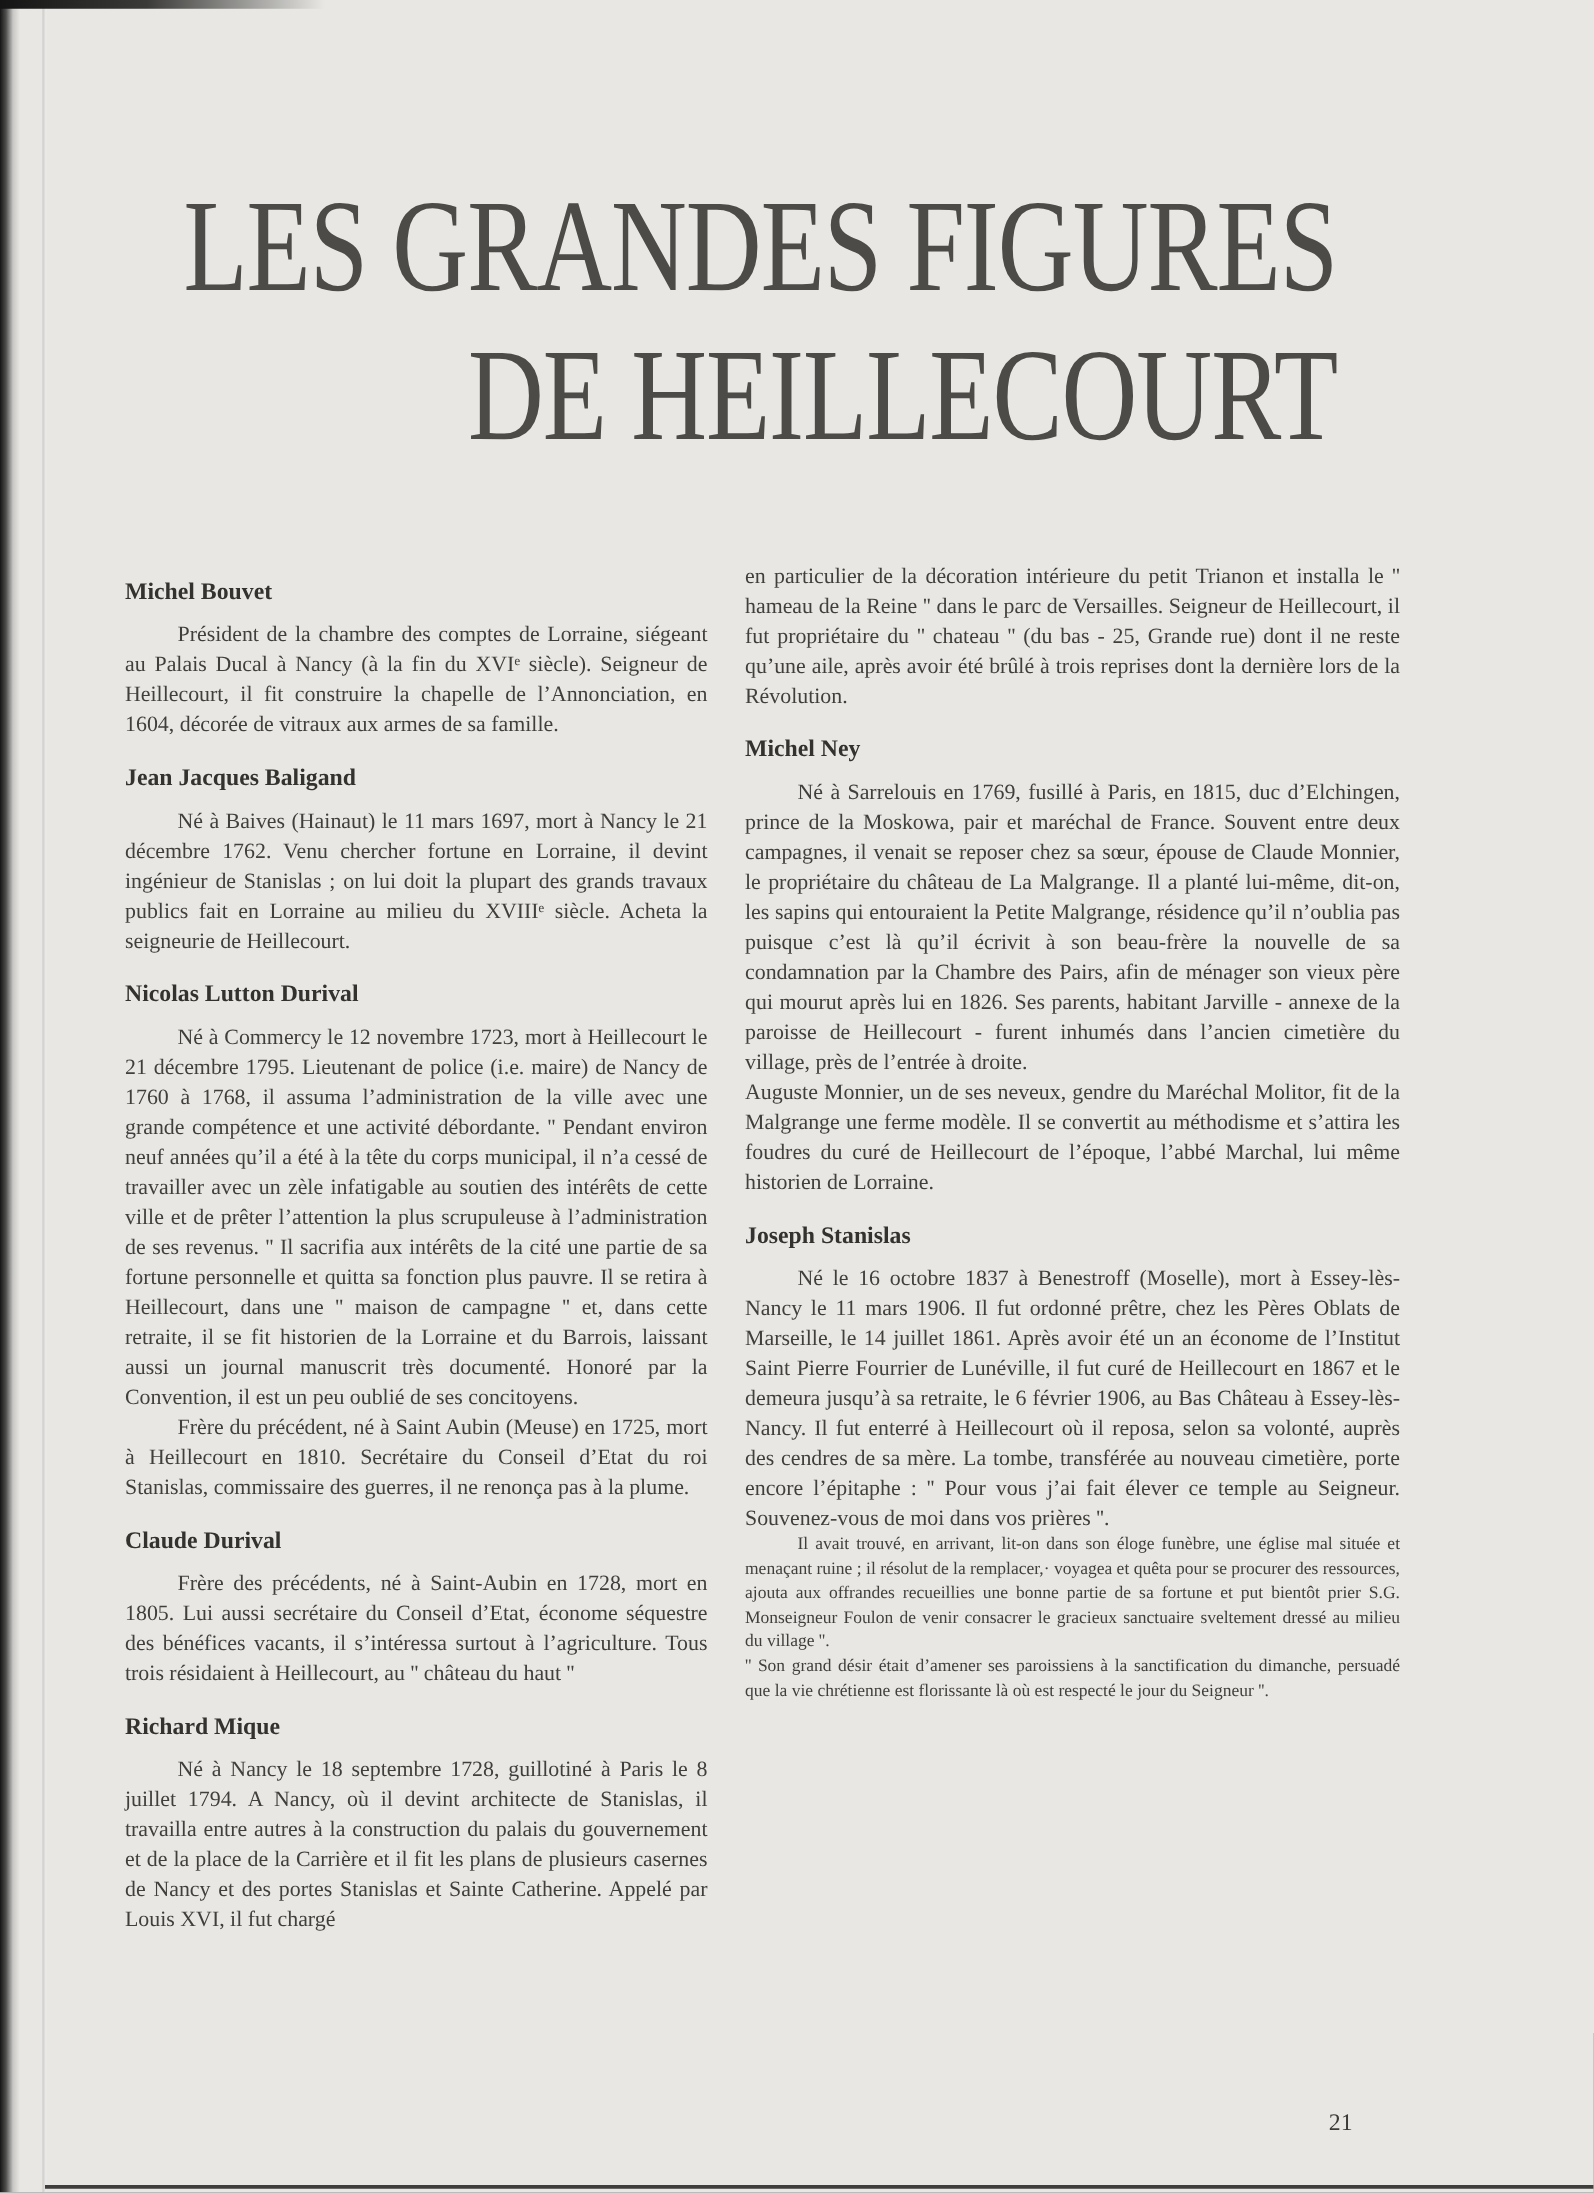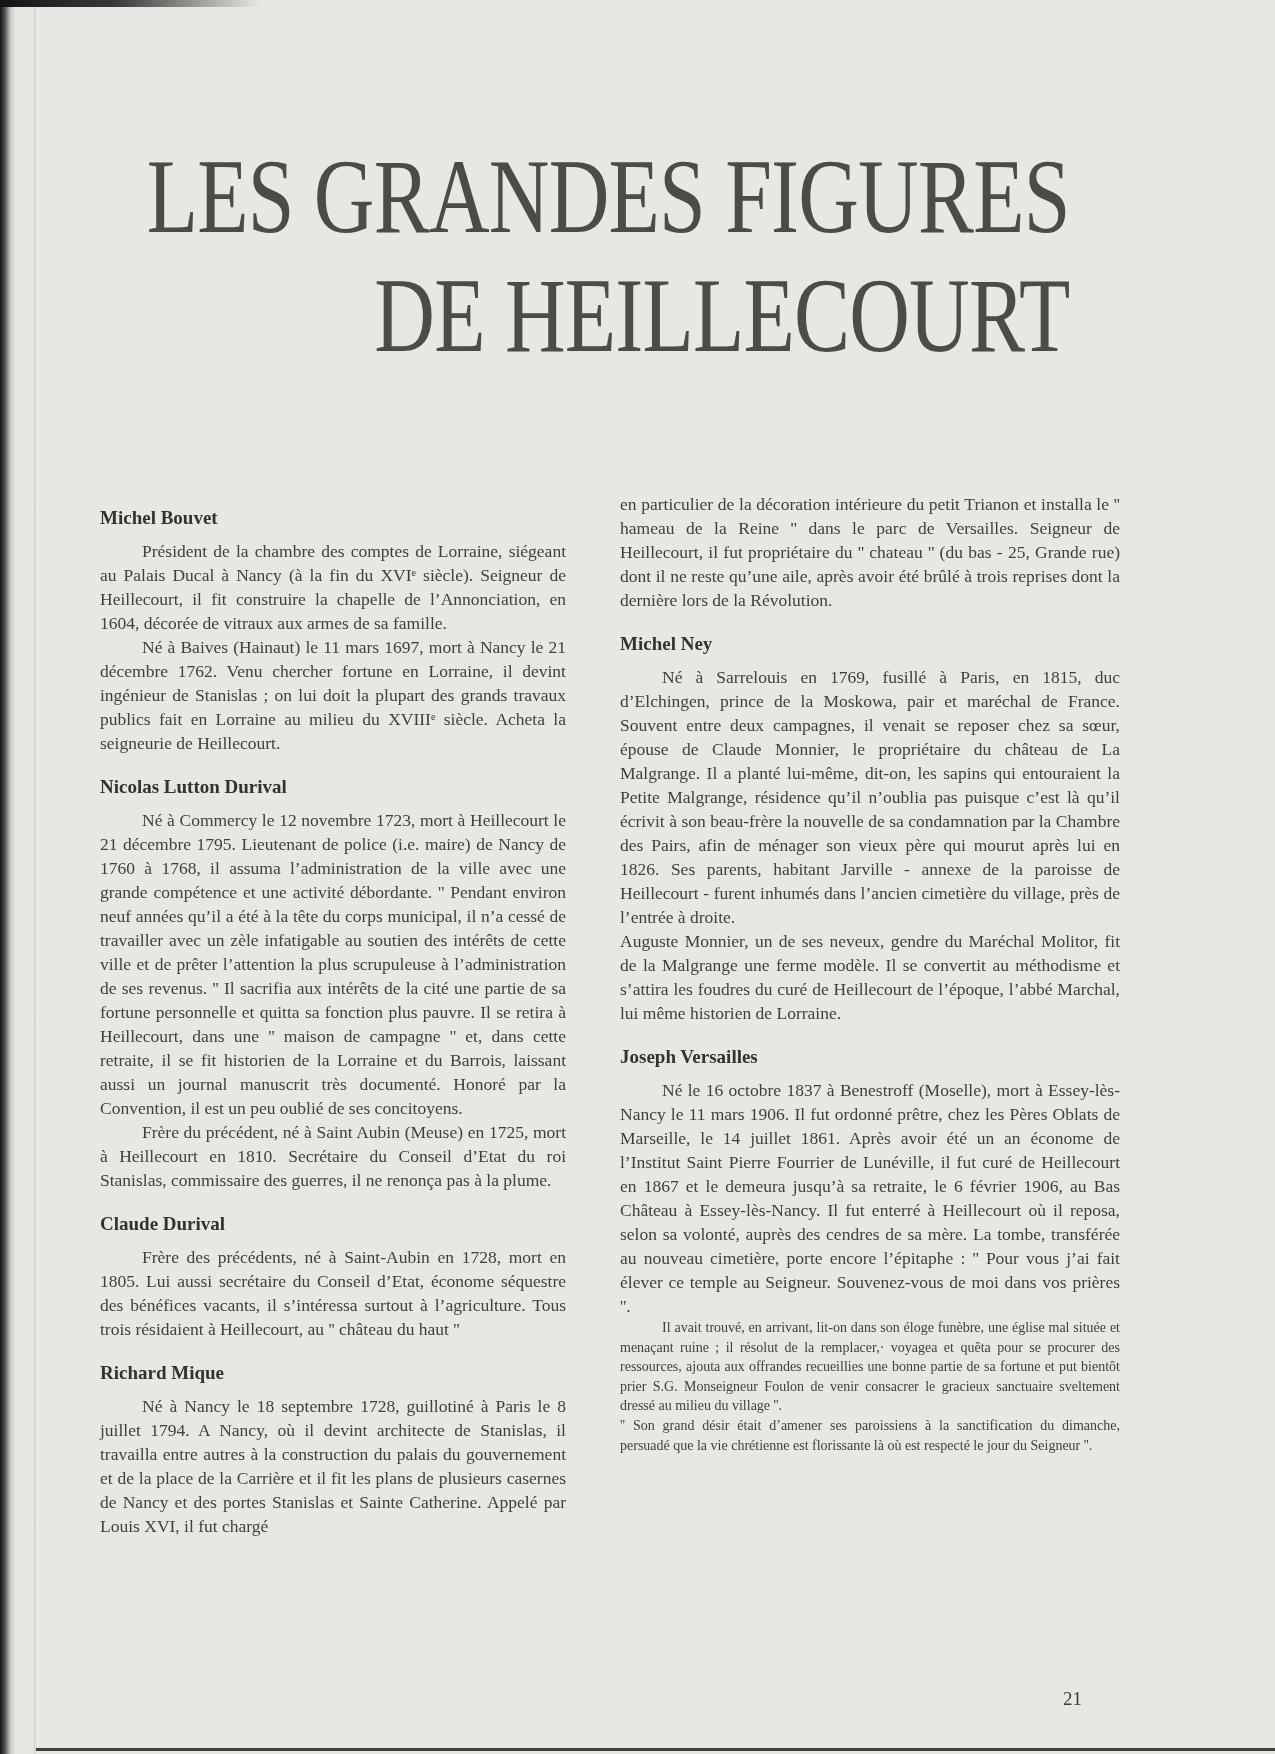--- a/index.html
+++ b/index.html
@@ -39,22 +39,22 @@
     text-align:right;
     font-size:105px; line-height:1.13;
     color:#4c4b48;
     letter-spacing:-1px;
     transform:scaleX(0.8); transform-origin:top right;
     white-space:nowrap;
   }
   
   .columns {
     position:absolute; top:448px; left:100px; right:155px;
-    display:flex; gap:54px;
-    font-size:17.5px; line-height:24px;margin-top:44px;
+    display:flex; gap:30px;
+    font-size:17.5px; line-height:24px;
   }
   .col { text-align:justify; }
   .col-left  { width:466px; flex:none; padding-top:14px; }
   .col-right { flex:1; }
   .sec-h {
     font-weight:bold; font-size:19px; color:#33322f;
     margin:20px 0 9px 0; text-align:left;
   }
   .col-left .sec-h:first-child { margin-top:0; }
   .col p { margin:0;font-family:Liberation Serif, serif; }
@@ -80,20 +80,21 @@
     <div>LES GRANDES FIGURES</div>
     <div>DE HEILLECOURT</div>
   </div>
 
   <div class="columns">
 
     <div class="col col-left">
       <div class="sec-h">Michel Bouvet</div>
       <p class="ind">Président de la chambre des comptes de Lorraine, siégeant au Palais Ducal à Nancy (à la fin du XVIᵉ siècle). Seigneur de Heillecourt, il fit construire la chapelle de l’Annonciation, en 1604, décorée de vitraux aux armes de sa famille.</p>
 
+      <div class="sec-h">Jean Jacques Baligand</div>
       <p class="ind">Né à Baives (Hainaut) le 11 mars 1697, mort à Nancy le 21 décembre 1762. Venu chercher fortune en Lorraine, il devint ingénieur de Stanislas ; on lui doit la plupart des grands travaux publics fait en Lorraine au milieu du XVIIIᵉ siècle. Acheta la seigneurie de Heillecourt.</p>
 
       <div class="sec-h">Nicolas Lutton Durival</div>
       <p class="ind">Né à Commercy le 12 novembre 1723, mort à Heillecourt le 21 décembre 1795. Lieutenant de police (i.e. maire) de Nancy de 1760 à 1768, il assuma l’administration de la ville avec une grande compétence et une activité débordante. '' Pendant environ neuf années qu’il a été à la tête du corps municipal, il n’a cessé de travailler avec un zèle infatigable au soutien des intérêts de cette ville et de prêter l’attention la plus scrupuleuse à l’administration de ses revenus. '' Il sacrifia aux intérêts de la cité une partie de sa fortune personnelle et quitta sa fonction plus pauvre. Il se retira à Heillecourt, dans une '' maison de campagne '' et, dans cette retraite, il se fit historien de la Lorraine et du Barrois, laissant aussi un journal manuscrit très documenté. Honoré par la Convention, il est un peu oublié de ses concitoyens.</p>
 
       <p class="ind">Frère du précédent, né à Saint Aubin (Meuse) en 1725, mort à Heillecourt en 1810. Secrétaire du Conseil d’Etat du roi Stanislas, commissaire des guerres, il ne renonça pas à la plume.</p>
 
       <div class="sec-h">Claude Durival</div>
       <p class="ind">Frère des précédents, né à Saint-Aubin en 1728, mort en 1805. Lui aussi secrétaire du Conseil d’Etat, économe séquestre des bénéfices vacants, il s’intéressa surtout à l’agriculture. Tous trois résidaient à Heillecourt, au '' château du haut ''</p>
 
@@ -101,21 +102,21 @@
       <p class="ind">Né à Nancy le 18 septembre 1728, guillotiné à Paris le 8 juillet 1794. A Nancy, où il devint architecte de Stanislas, il travailla entre autres à la construction du palais du gouvernement et de la place de la Carrière et il fit les plans de plusieurs casernes de Nancy et des portes Stanislas et Sainte Catherine. Appelé par Louis XVI, il fut chargé</p>
     </div>
 
     <div class="col col-right">
       <p>en particulier de la décoration intérieure du petit Trianon et installa le '' hameau de la Reine '' dans le parc de Versailles. Seigneur de Heillecourt, il fut propriétaire du '' chateau '' (du bas - 25, Grande rue) dont il ne reste qu’une aile, après avoir été brûlé à trois reprises dont la dernière lors de la Révolution.</p>
 
       <div class="sec-h">Michel Ney</div>
       <p class="ind">Né à Sarrelouis en 1769, fusillé à Paris, en 1815, duc d’Elchingen, prince de la Moskowa, pair et maréchal de France. Souvent entre deux campagnes, il venait se reposer chez sa sœur, épouse de Claude Monnier, le propriétaire du château de La Malgrange. Il a planté lui-même, dit-on, les sapins qui entouraient la Petite Malgrange, résidence qu’il n’oublia pas puisque c’est là qu’il écrivit à son beau-frère la nouvelle de sa condamnation par la Chambre des Pairs, afin de ménager son vieux père qui mourut après lui en 1826. Ses parents, habitant Jarville - annexe de la paroisse de Heillecourt - furent inhumés dans l’ancien cimetière du village, près de l’entrée à droite.</p>
       <p>Auguste Monnier, un de ses neveux, gendre du Maréchal Molitor, fit de la Malgrange une ferme modèle. Il se convertit au méthodisme et s’attira les foudres du curé de Heillecourt de l’époque, l’abbé Marchal, lui même historien de Lorraine.</p>
 
-      <div class="sec-h">Joseph Versailles</div>
+      <div class="sec-h">Joseph Stanislas</div>
       <p class="ind">Né le 16 octobre 1837 à Benestroff (Moselle), mort à Essey-lès-Nancy le 11 mars 1906. Il fut ordonné prêtre, chez les Pères Oblats de Marseille, le 14 juillet 1861. Après avoir été un an économe de l’Institut Saint Pierre Fourrier de Lunéville, il fut curé de Heillecourt en 1867 et le demeura jusqu’à sa retraite, le 6 février 1906, au Bas Château à Essey-lès-Nancy. Il fut enterré à Heillecourt où il reposa, selon sa volonté, auprès des cendres de sa mère. La tombe, transférée au nouveau cimetière, porte encore l’épitaphe : '' Pour vous j’ai fait élever ce temple au Seigneur. Souvenez-vous de moi dans vos prières ''.</p>
       <p class="small ind">Il avait trouvé, en arrivant, lit-on dans son éloge funèbre, une église mal située et menaçant ruine ; il résolut de la remplacer,· voyagea et quêta pour se procurer des ressources, ajouta aux offrandes recueillies une bonne partie de sa fortune et put bientôt prier S.G. Monseigneur Foulon de venir consacrer le gracieux sanctuaire sveltement dressé au milieu du village ''.</p>
       <p class="small">'' Son grand désir était d’amener ses paroissiens à la sanctification du dimanche, persuadé que la vie chrétienne est florissante là où est respecté le jour du Seigneur ''.</p>
     </div>
 
   </div>
 
   <div class="page-number">21</div>
 
   <div class="bottom-rule"></div>

